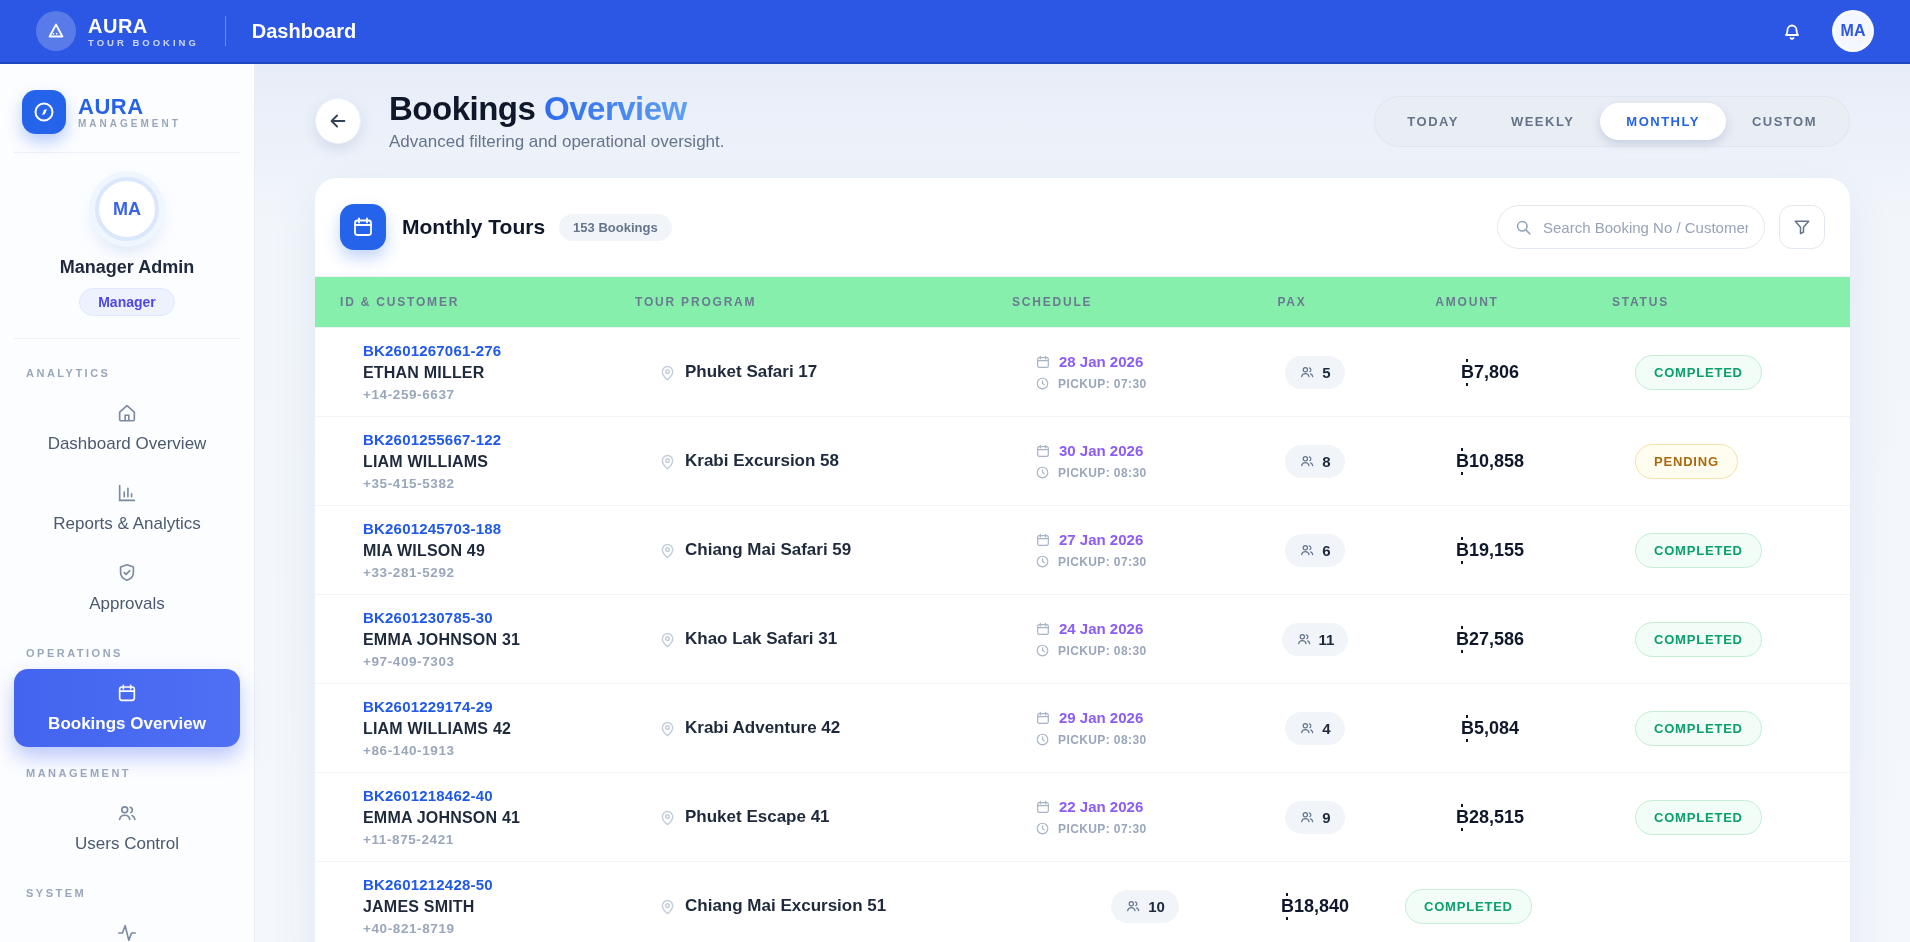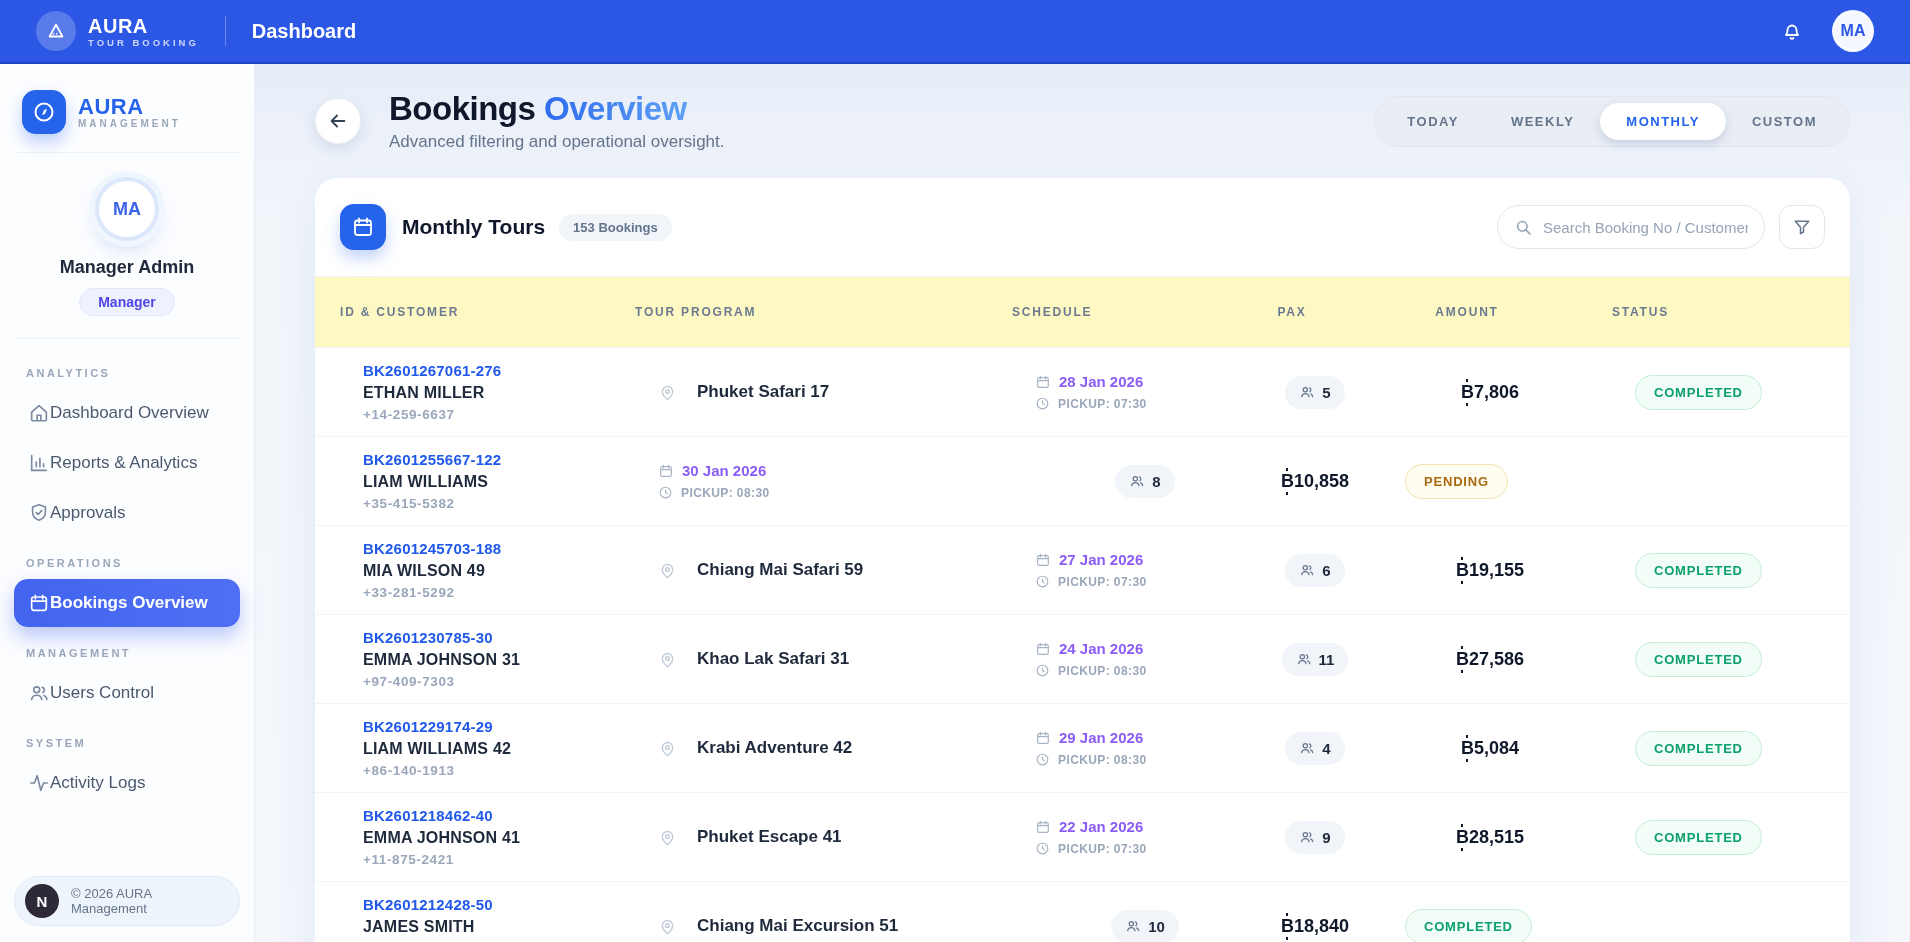--- a/index.html
+++ b/index.html
@@ -23,21 +23,21 @@
   .sb-logo-square { width:44px; height:44px; border-radius:14px; background:#2563eb; color:#fff; display:flex; align-items:center; justify-content:center; box-shadow:0 8px 16px rgba(37,99,235,.3); }
   .sb-logo-name { color:#2563eb; font-size:22px; font-weight:800; letter-spacing:.5px; line-height:1.05; }
   .sb-logo-sub { color:#9aa7ba; font-size:10px; font-weight:700; letter-spacing:3px; }
   .sb-profile { display:flex; flex-direction:column; align-items:center; padding:24px 0 22px; border-bottom:1px solid #eef2f8; }
   .sb-avatar { width:64px; height:64px; border-radius:50%; background:#fff; border:4px solid #dbe8fb; box-shadow:0 0 0 6px #f0f6fe, 0 10px 18px rgba(148,178,230,.35); color:#3b63e8; font-weight:800; font-size:18px; display:flex; align-items:center; justify-content:center; }
   .sb-name { margin-top:16px; color:#1e293b; font-size:18px; font-weight:700; }
   .sb-role { margin-top:10px; background:#eef2ff; border:1px solid #e0e7ff; color:#4f46e5; font-size:14px; font-weight:700; padding:5px 18px; border-radius:999px; }
   .nav { padding-top:18px; flex:1; }
   .nav-section { margin-bottom:10px; }
   .nav-label { color:#9aa7ba; font-size:11px; font-weight:700; letter-spacing:2.5px; padding:10px 12px 8px; }
-  .nav-item { display:flex; align-items:center; gap:0; padding:13px 14px; border-radius:14px; color:#4b5a6e; font-size:17px; font-weight:500; cursor:pointer; margin:2px 0; }
+  .nav-item { display:flex; align-items:center; gap:10px; padding:13px 14px; border-radius:14px; color:#4b5a6e; font-size:17px; font-weight:500; cursor:pointer; margin:2px 0;flex-direction:column; }
   .nav-item .nav-ico { width:22px; height:22px; color:#7b8aa0; flex:none; }
   .nav-item.active { background:linear-gradient(90deg,#4264ef,#4f70f4); color:#fff; font-weight:700; box-shadow:0 10px 20px rgba(66,100,239,.35); }
   .nav-item.active .nav-ico { color:#fff; }
   .sb-footer { background:#eef4fc; border:1px solid #dfe9f7; border-radius:999px; padding:7px 10px; display:flex; align-items:center; gap:12px; }
   .sb-footer-circle { width:34px; height:34px; border-radius:50%; background:#2e2937; color:#fff; font-size:15px; font-weight:600; display:flex; align-items:center; justify-content:center; flex:none; }
   .sb-footer-text { color:#66758a; font-size:13px; }
 
   
   .main { position:absolute; top:64px; left:255px; width:1655px; height:878px; background:linear-gradient(180deg,#e7edf8 0%,#f2f6fb 160px,#f4f7fc 100%); padding:26px 60px 0; }
   .page-head { display:flex; align-items:center; }
@@ -58,29 +58,29 @@
   .count-badge { margin-left:14px; background:#f1f4f9; color:#64748b; font-size:13px; font-weight:700; padding:6px 14px; border-radius:999px; }
   .card-head-right { margin-left:auto; display:flex; align-items:flex-end; gap:14px; }
   .search-box { width:268px; height:44px; border:1px solid #e2e8f0; border-radius:999px; display:flex; align-items:center; padding:0 16px; gap:10px; background:#fff; }
   .search-box svg { color:#94a3b8; flex:none; }
   .search-box input { border:none; outline:none; flex:1; min-width:0; font-size:15px; color:#334155; font-family:inherit; background:transparent; }
   .search-box input::placeholder { color:#97a3b6; }
   .filter-btn { width:46px; height:44px; border:1px solid #e2e8f0; border-radius:13px; background:#fff; color:#64748b; cursor:pointer; display:flex; align-items:center; justify-content:center; }
 
   
   .tgrid { display:grid; grid-template-columns:295px 377px 220px 120px 230px 1fr; align-items:center; padding:0 25px; }
-  .thead { background:#fef9c3; border-top:1px solid #eef2f6; border-bottom:1px solid #eef2f6; height:72px; }
+  .thead { background:#86efac; border-top:1px solid #eef2f6; border-bottom:1px solid #eef2f6; height:52px; }
   .th { color:#6b7a90; font-size:12px; font-weight:700; letter-spacing:1.8px; }
   .th.c { text-align:center; }
   .th.s { padding-left:30px; }
   .trow { height:89px; border-bottom:1px solid #f1f5f9; cursor:pointer;padding-left:48px; }
   .bk-id { color:#1f58ea; font-size:15px; font-weight:700; letter-spacing:.2px; }
   .bk-name { color:#1e293b; font-size:16px; font-weight:800; margin-top:5px; letter-spacing:.2px; }
   .bk-phone { color:#9aa7ba; font-size:13.5px; font-weight:600; margin-top:5px; letter-spacing:.6px; }
-  .tour-cell { display:flex; align-items:center; gap:20px; color:#1e293b; font-size:17px; font-weight:600; }
+  .tour-cell { display:flex; align-items:center; gap:8px; color:#1e293b; font-size:17px; font-weight:600; }
   .tour-cell svg { color:#c3cdda; flex:none; }
   .sched-line { display:flex; align-items:center; gap:8px; }
   .sched-date { color:#8b5cf6; font-size:15px; font-weight:700; }
   .sched-pickup { color:#9aa7ba; font-size:12px; font-weight:700; letter-spacing:.4px; margin-top:6px; }
   .sched-line svg { color:#a8b4c4; flex:none; }
   .pax-cell { display:flex; justify-content:center; }
   .pax-pill { background:#f1f4f9; border-radius:999px; padding:8px 14px; display:flex; align-items:center; gap:7px; color:#1e293b; font-size:15px; font-weight:700; }
   .pax-pill svg { color:#64748b; }
   .amount-cell { text-align:center; color:#0f172a; font-size:18px; font-weight:800; }
   .status-cell { padding-left:30px; }
@@ -371,20 +371,26 @@
     <div class="amount-cell"><span class="baht">B</span><span class="amount-num">7,806</span></div>
     <div class="status-cell"><span class="badge completed">COMPLETED</span></div>
   </div>
 
   <div class="tgrid trow">
     <div>
       <div class="bk-id">BK2601255667-122</div>
       <div class="bk-name">LIAM WILLIAMS</div>
       <div class="bk-phone">+35-415-5382</div>
     </div>
+    <div class="tour-cell">
+      <svg width="19" height="19">
+              <use href="#i-pin"></use>
+            </svg>
+      <span>Krabi Excursion 58</span>
+    </div>
     <div>
       <div class="sched-line">
         <svg width="16" height="16">
                 <use href="#i-cal"></use>
               </svg>
         <span class="sched-date">30 Jan 2026</span>
       </div>
       <div class="sched-line sched-pickup">
         <svg width="15" height="15">
                 <use href="#i-clock"></use>

